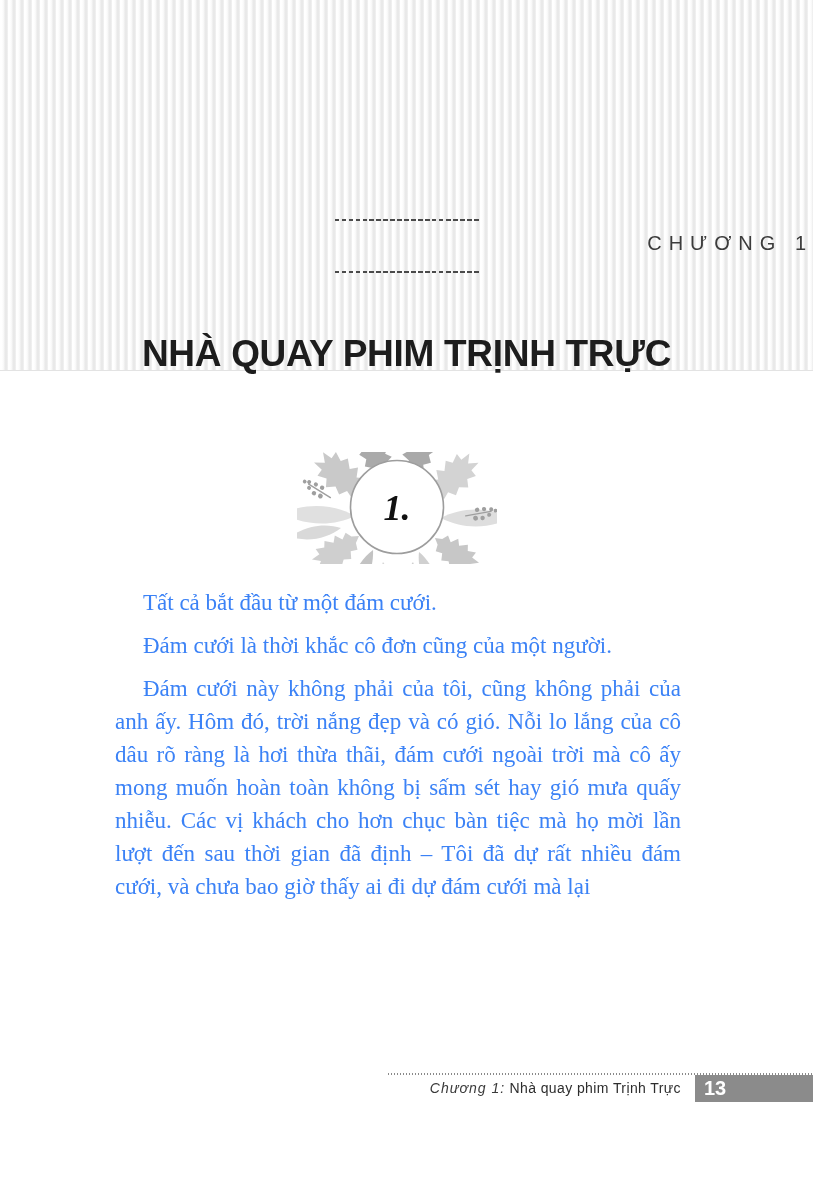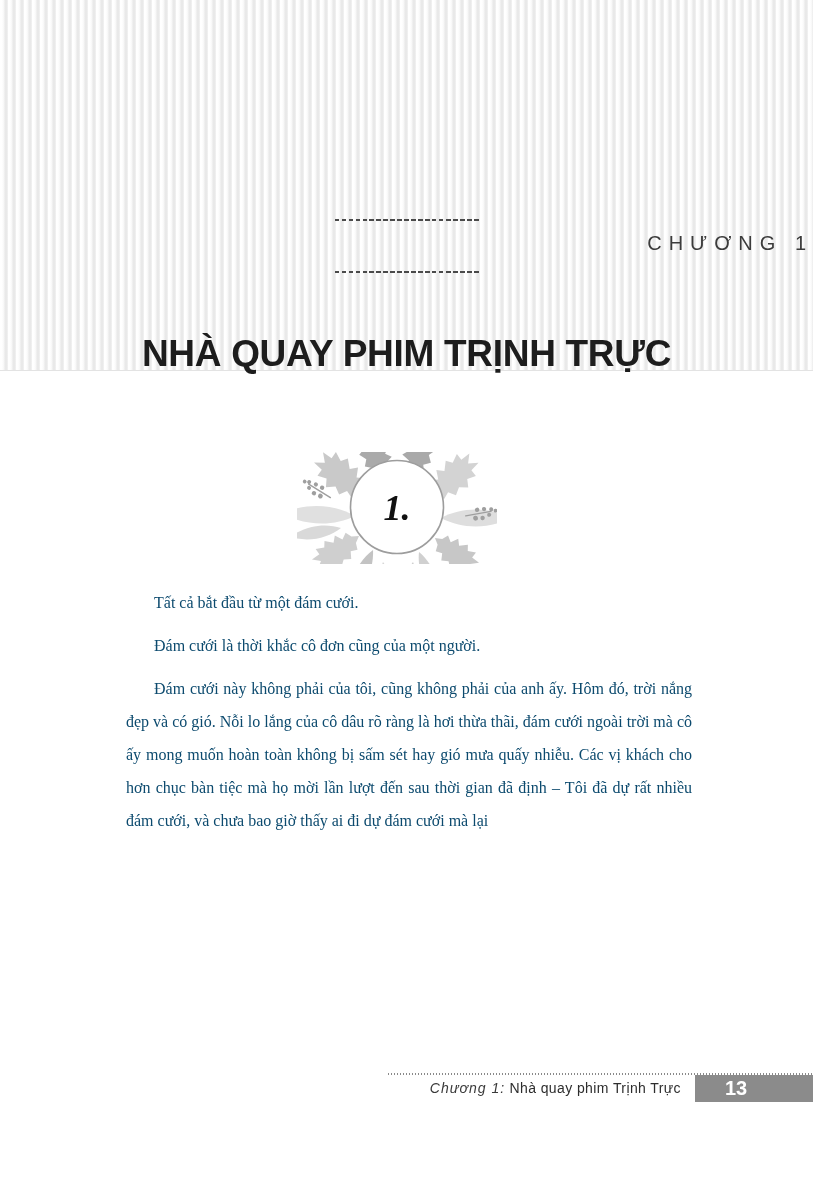--- a/index.html
+++ b/index.html
@@ -44,42 +44,42 @@
   .ornament svg{position:absolute;left:0;top:0;}
   .ornament-number{
     position:absolute;left:0;top:0;width:200px;height:110px;
     display:flex;align-items:center;justify-content:center;
     font-family:"Liberation Serif",serif;
     font-style:italic;font-weight:700;font-size:36px;color:#111111;
     padding-top:2px;box-sizing:border-box;
   }
   
   .body-text{
-    position:absolute;left:126px;top:586px;width:566px;
+    position:absolute;left:115px;top:586px;width:566px;
     font-family:"Liberation Serif",serif;
-    font-size:16px;line-height:33px;color:#0c4a6e;
+    font-size:23px;line-height:33px;color:#3b82f6;
     text-align:justify;
   }
   .body-text p{margin:0 0 10px 0;text-indent:28px;}
   
   .footer-dots{
     position:absolute;left:388px;top:1073px;width:425px;height:2px;
     background:repeating-linear-gradient(90deg,#8a8a8a 0 1px,transparent 1px 3px);
   }
   .footer-text{
     position:absolute;top:1080px;right:132px;
     font-size:14px;color:#2d2d2d;letter-spacing:0.4px;
     white-space:nowrap;
   }
   .footer-text .chap{font-style:italic;color:#3a3a3a;letter-spacing:1px;}
   .page-box{
     position:absolute;left:695px;top:1075px;width:118px;height:27px;
     background:#8b8b8b;
     color:#ffffff;font-size:20px;font-weight:700;
-    line-height:27px;padding-left:30px;box-sizing:border-box;
+    line-height:27px;padding-left:9px;box-sizing:border-box;
   }
 </style>
 </head>
 <body>
 
 <div class="page">
 
   <div class="stripes"></div>
 
   <div class="dash-line dash-top"></div>

